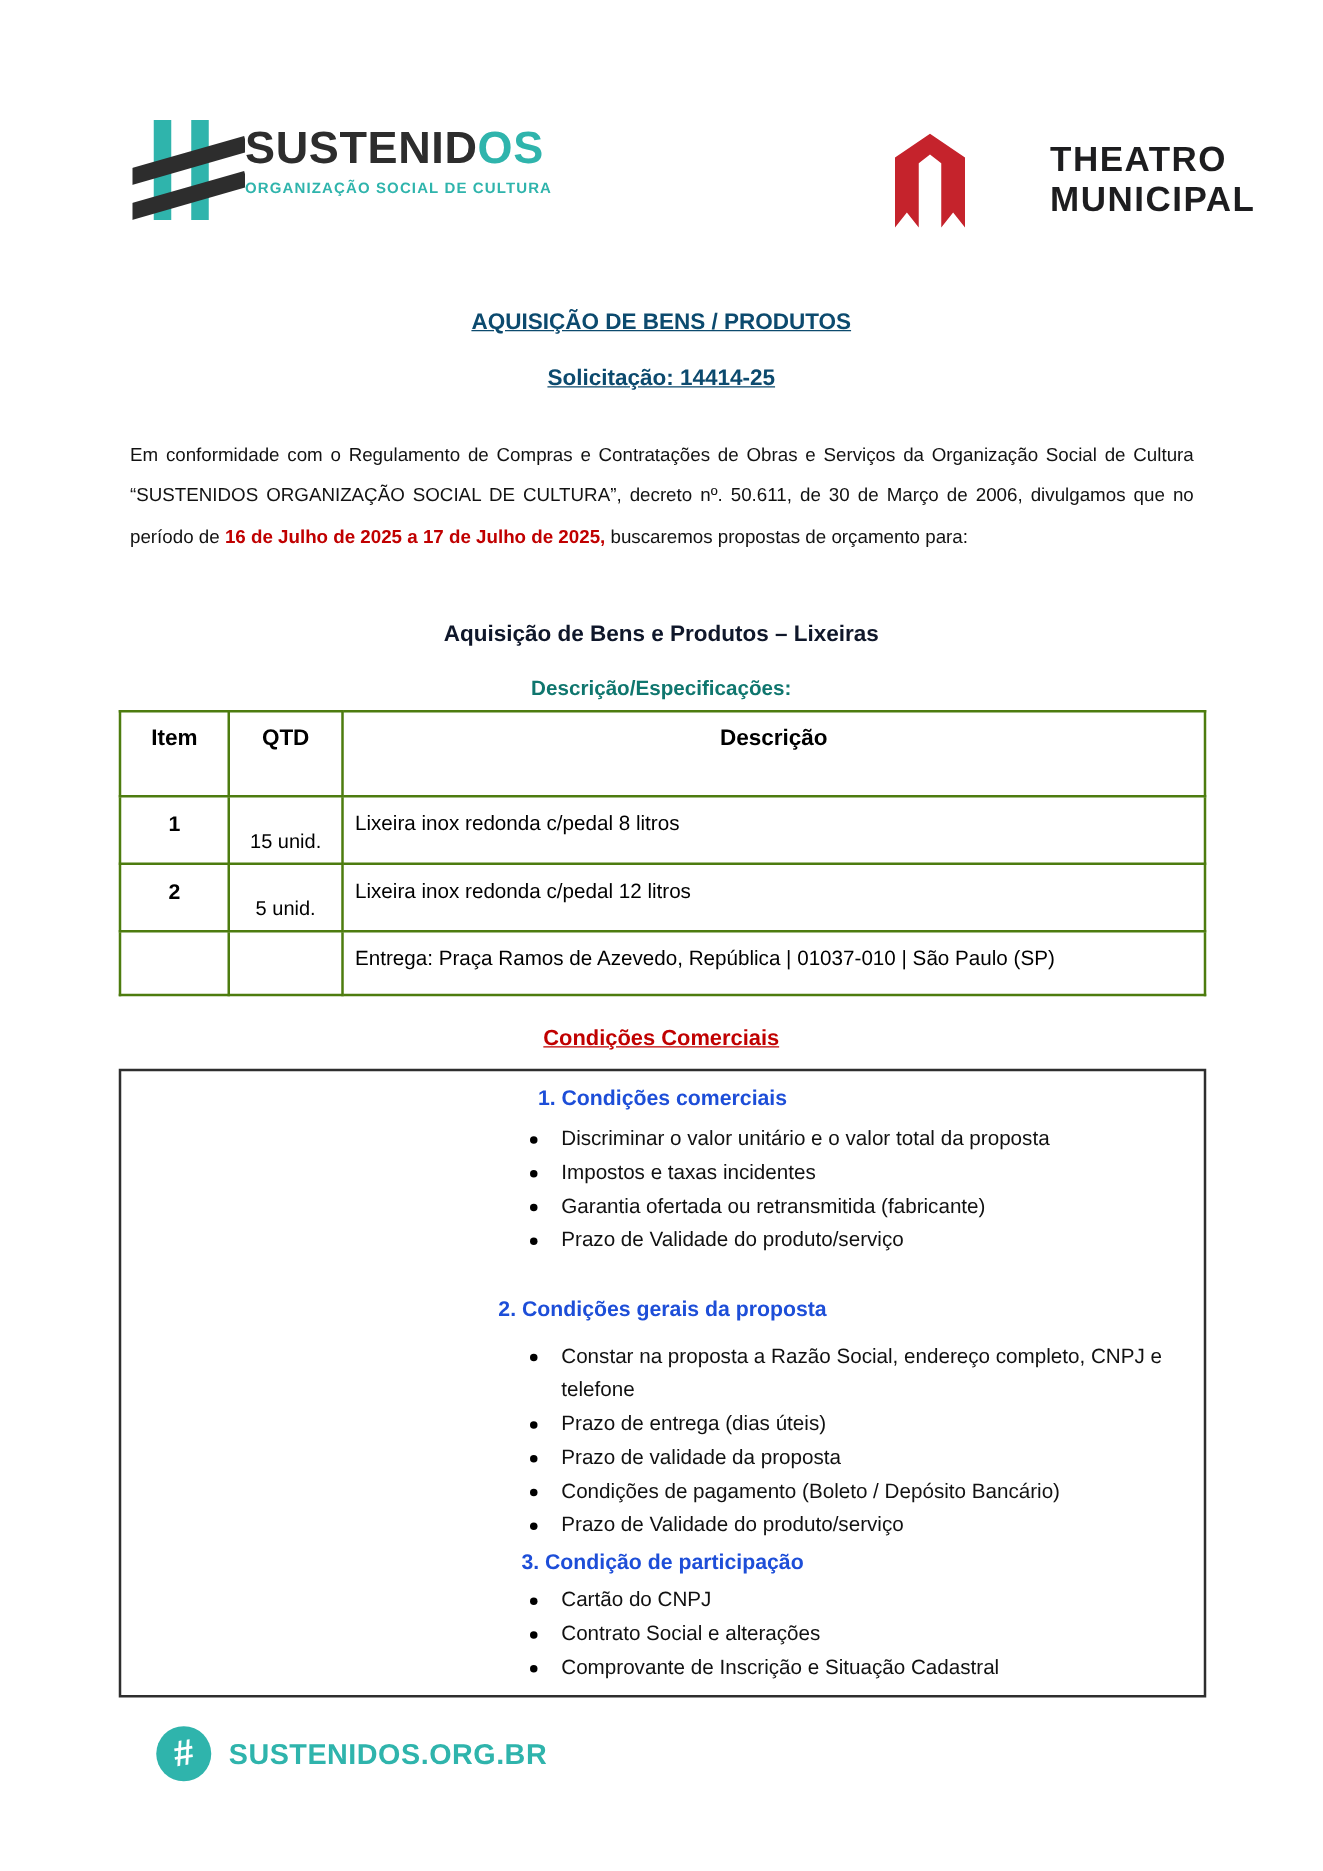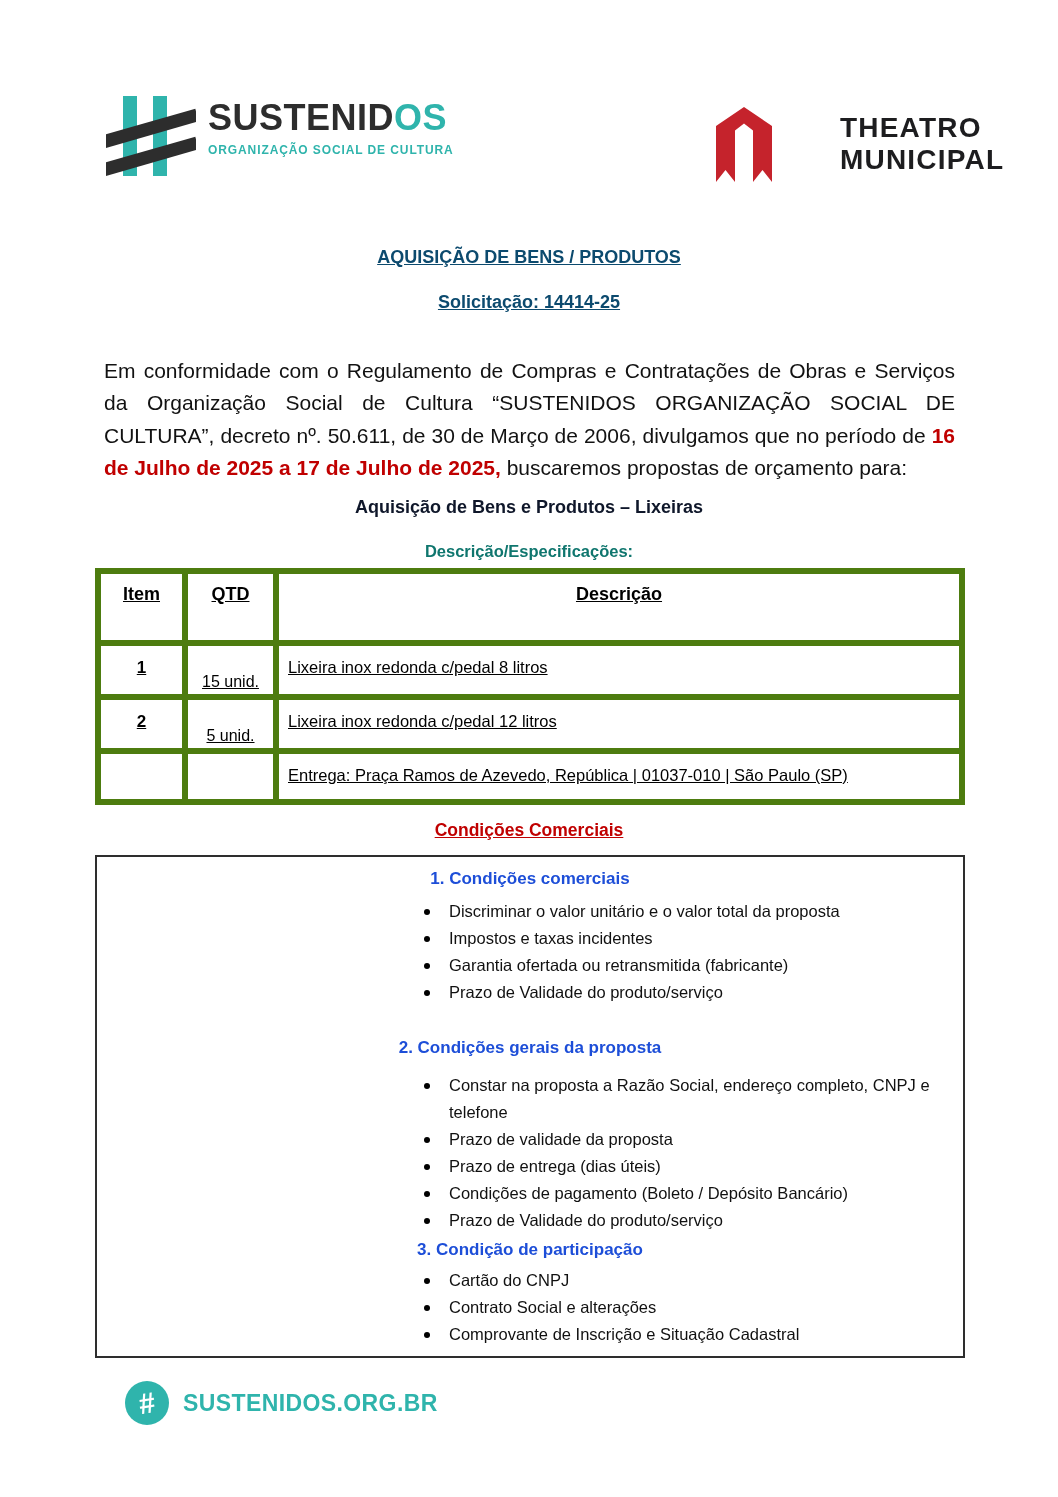--- a/index.html
+++ b/index.html
@@ -3,51 +3,51 @@
 <meta charset="utf-8">
 <style>
   html,body { margin:0; padding:0; background:#ffffff; }
   .page {
     position:relative; width:1058px; height:1497px; margin:0 auto;
     background:#ffffff; overflow:hidden; color:#000;
     font-family:"Liberation Sans", sans-serif;
   }
 
   
-  .sustenidos-logo { position:absolute; left:106px; top:92px; display:flex; align-items:flex-start; gap:12px; }
+  .sustenidos-logo { position:absolute; left:106px; top:92px; display:flex; align-items:flex-start; }
   .sust-text { padding-top:8px; }
   .sust-name { font-size:36px; font-weight:bold; line-height:1; color:#2d2d2d; letter-spacing:0.5px; }
   .sust-name .teal-part { color:#2fb4ac; }
   .sust-sub { margin-top:7px; font-size:12px; font-weight:bold; color:#2fb4ac; letter-spacing:0.9px; }
 
   .theatro-logo { position:absolute; left:712px; top:102px; display:flex; gap:16px; }
   .theatro-text { padding-top:10px; font-size:28px; font-weight:bold; color:#1d1d1f; letter-spacing:1.2px; line-height:32px;margin-left:48px; }
 
   
   .doc-title, .doc-request {
     position:absolute; left:0; width:100%; text-align:center;
     font-size:18px; font-weight:bold; text-decoration:underline; color:#0c4a6e;
   }
   .doc-title { top:247px; }
   .doc-request { top:292px; }
 
   
   .intro {
     position:absolute; left:104px; top:334px; width:851px;
-    font-size:21px; line-height:32.4px; text-align:justify; color:#121212;
+    font-size:15px; line-height:32.4px; text-align:justify; color:#121212;
   }
   .intro .hl { font-weight:bold; }
 
   
   .subject-heading { position:absolute; top:497px; left:0; width:100%; text-align:center; font-size:18px; font-weight:bold; }
   .spec-label { position:absolute; top:542px; left:0; width:100%; text-align:center; font-size:16.5px; font-weight:bold; color:#0f766e; }
 
   
   .spec-table { position:absolute; left:95px; top:568px; width:870px; border-collapse:collapse; table-layout:fixed; }
-  .spec-table th, .spec-table td { border:6px solid #4d7c0f; vertical-align:top;text-decoration:underline; }
+  .spec-table th, .spec-table td { border:2px solid #4d7c0f; vertical-align:top; }
   .spec-table th { font-size:18px; font-weight:bold; text-align:center; padding-top:10px; height:55px; }
   tr.body-row { height:54px; }
   tr.body-row.last { height:51px; }
   td.cell-item { text-align:center; font-weight:bold; font-size:17px; padding-top:12px; }
   td.cell-qtd  { text-align:center; font-size:16px; padding-top:27px; }
   td.cell-desc { text-align:left; font-size:16.5px; padding:12px 8px 0 9px; }
 
   
   .cond-heading {
     position:absolute; top:820px; left:0; width:100%; text-align:center;
@@ -151,22 +151,22 @@
     <ul class="bullets">
       <li>Discriminar o valor unitário e o valor total da proposta</li>
       <li>Impostos e taxas incidentes</li>
       <li>Garantia ofertada ou retransmitida (fabricante)</li>
       <li>Prazo de Validade do produto/serviço</li>
     </ul>
 
     <div class="sec-title s2">2. Condições gerais da proposta</div>
     <ul class="bullets">
       <li>Constar na proposta a Razão Social, endereço completo, CNPJ e telefone</li>
+      <li>Prazo de entrega (dias úteis)</li>
       <li>Prazo de validade da proposta</li>
-      <li>Prazo de entrega (dias úteis)</li>
       <li>Condições de pagamento (Boleto / Depósito Bancário)</li>
       <li>Prazo de Validade do produto/serviço</li>
     </ul>
 
     <div class="sec-title s3">3. Condição de participação</div>
     <ul class="bullets">
       <li>Cartão do CNPJ</li>
       <li>Contrato Social e alterações</li>
       <li>Comprovante de Inscrição e Situação Cadastral</li>
     </ul>

